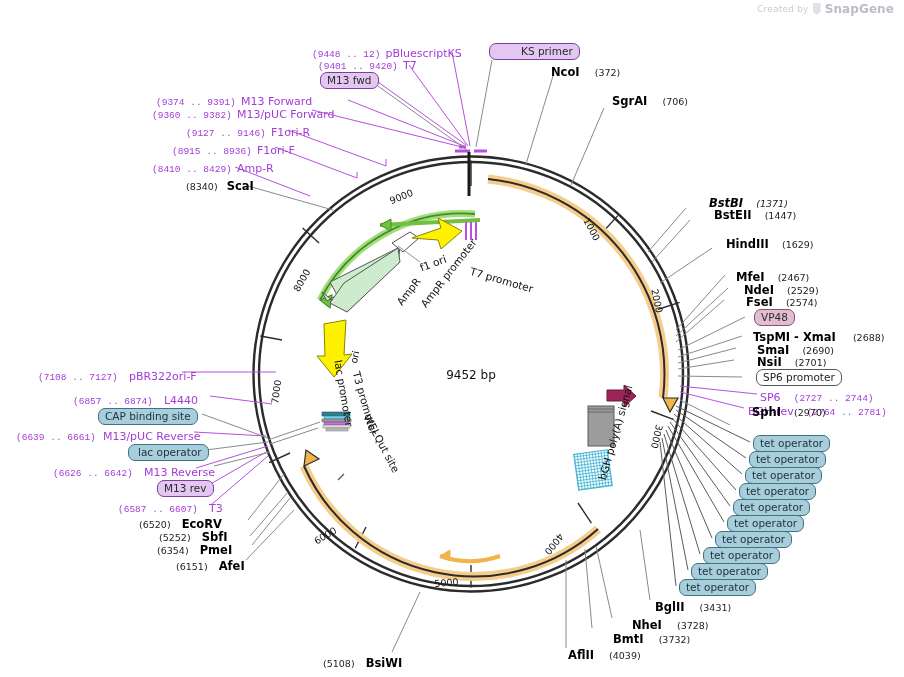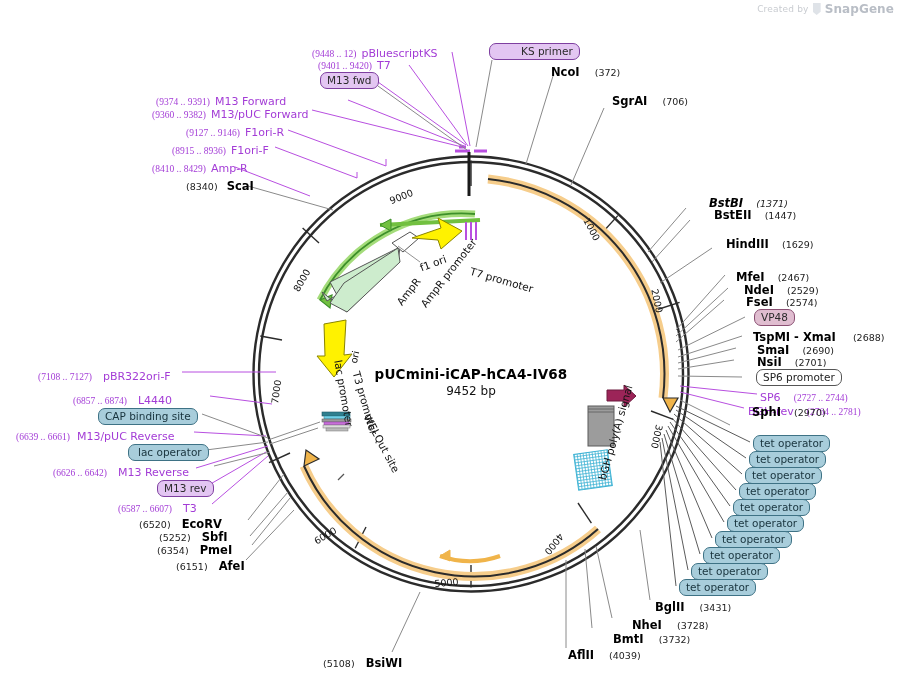--- a/index.html
+++ b/index.html
@@ -12,21 +12,21 @@
       font-size:9px;color:#c9ccd1;letter-spacing:.2px;}
   .wm .wmtag{font-size:12px;color:#b9bec6;font-weight:600;letter-spacing:.1px;}
   .wm .wmflag{width:8px;height:12px;background:#dfe3e8;
       clip-path:polygon(0 0,100% 0,100% 72%,50% 100%,0 72%);}
 
   
   .lbl{position:absolute;white-space:nowrap;line-height:1;}
   .enz{font-family:"DejaVu Sans","Liberation Sans",sans-serif;font-weight:bold;font-size:11.5px;color:#000;}
   .pos{font-family:"DejaVu Sans","Liberation Sans",sans-serif;font-size:9.5px;color:#222;}
   .prim{font-family:"DejaVu Sans","Liberation Sans",sans-serif;font-size:11px;color:#a33cd6;}
-  .primpos{font-family:Liberation Serif, serif;font-size:9.5px;color:#a33cd6;}
+  .primpos{font-family:Liberation Mono, monospace;font-size:9.5px;color:#a33cd6;}
 
   .chip{position:absolute;white-space:nowrap;border-radius:7px;padding:1px 6px 2px 6px;
         font-size:10.5px;line-height:1.15;border:1px solid #555;}
   .chip-purple{background:#e3c6f2;border-color:#7e3fa0;color:#2b2b2b;}
   .chip-blue{background:#a8cddb;border-color:#3e7285;color:#18333d;}
   .chip-white{background:#ffffff;border-color:#555;color:#222;}
   .chip-pink{background:#e0bdd0;border-color:#8a4f72;color:#2b2b2b;}
 
   .ttl{position:absolute;text-align:center;white-space:nowrap;}
   .ttl .name{font-size:13.5px;font-weight:bold;color:#000;letter-spacing:.2px;}
@@ -232,21 +232,20 @@
       <path d="M320,422 L268,440"></path>
       <path d="M318,428 L270,444"></path>
     </g>
 
     <path d="M338,480 L344,474" stroke="#555" stroke-width="1.2" fill="none"></path>
 
     <path d="M398,246 L420,262" stroke="#777" stroke-width=".8" fill="none"></path>
   </svg>
 
   <div class="ttl" style="left:471px;top:366px;transform:translateX(-50%);">
-    <div class="name">pUCmini-iCAP-hCA4-IV68</div>
     <div class="bp">9452 bp</div>
   </div>
 
   <div class="rot" style="left:394px;top:300px;transform:rotate(-52deg);">AmpR</div>
   <div class="rot" style="left:418px;top:302px;transform:rotate(-52deg);">AmpR promoter</div>
   <div class="rot" style="left:418px;top:262px;transform:rotate(-20deg);">f1 ori</div>
   <div class="rot" style="left:472px;top:265px;transform:rotate(16deg);">T7 promoter</div>
   <div class="rot small" style="left:348px;top:362px;transform:rotate(-78deg);color:#000;">ori</div>
   <div class="rot" style="left:344px;top:359px;transform:rotate(80deg);">lac promoter</div>
   <div class="rot" style="left:362px;top:370px;transform:rotate(74deg);">T3 promoter</div>

